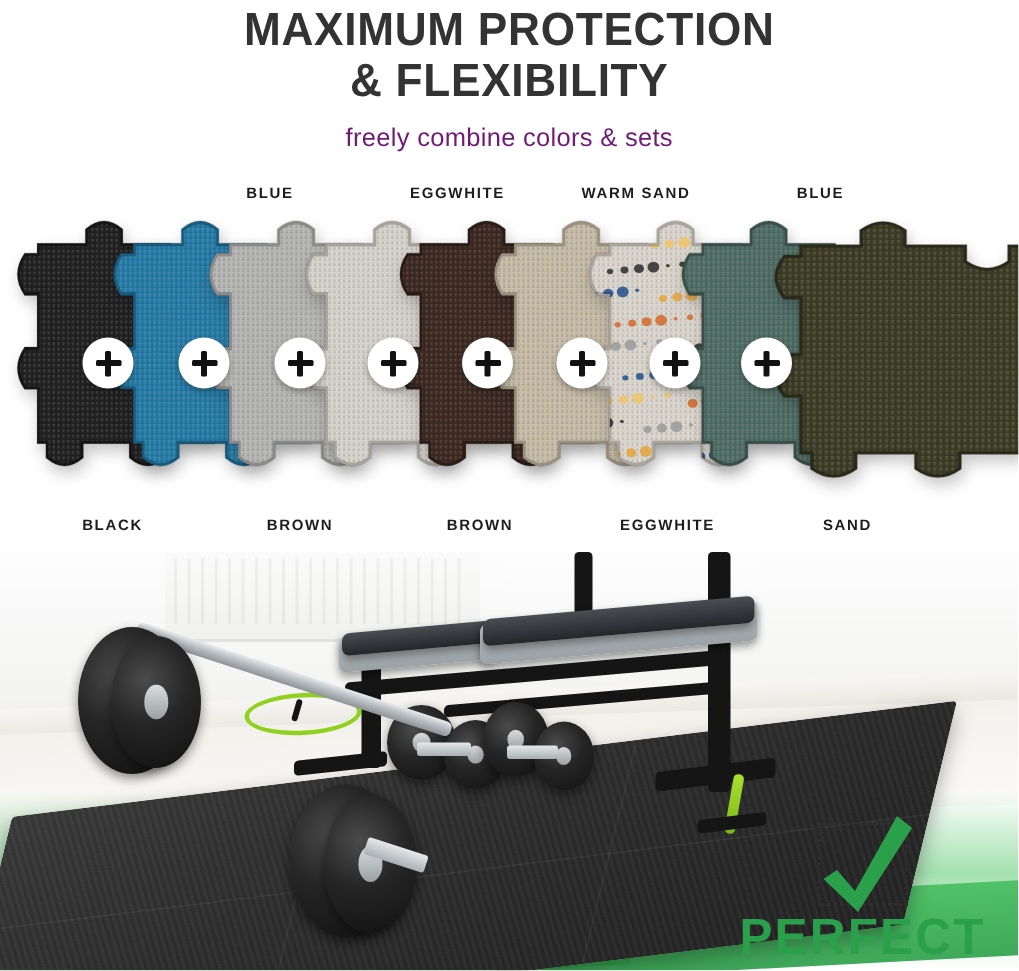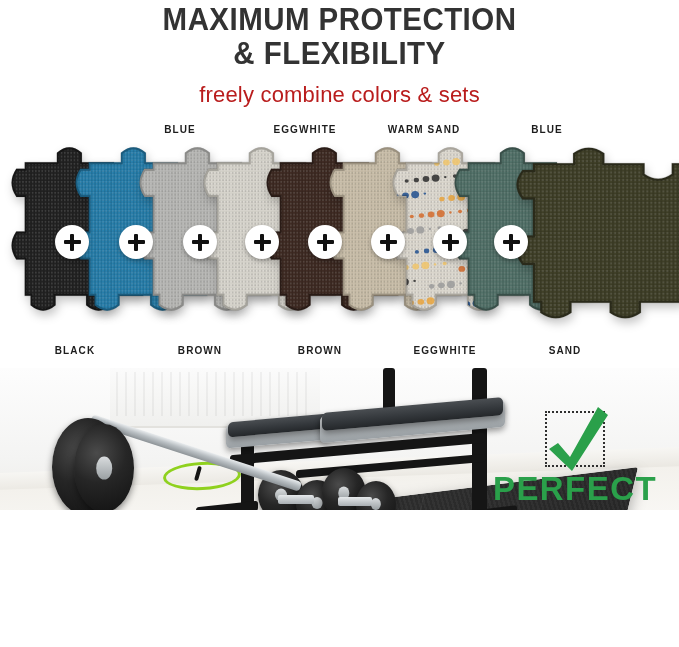--- a/index.html
+++ b/index.html
@@ -3,40 +3,40 @@
 <meta charset="utf-8">
 <style>
   html,body{margin:0;padding:0;}
   body{
     width:679px;height:647px;
     background:#ffffff;
     font-family:"Liberation Sans", sans-serif;
     overflow:hidden;
     position:relative;
   }
-  #page{position:relative;width:679px;height:510px;overflow:hidden;background:#fff;}
+  #page{position:relative;width:679px;height:647px;overflow:hidden;background:#fff;}
 
   
   .headline{
     position:absolute;left:0;right:0;
     text-align:center;
     color:#333333;
     font-weight:bold;
     letter-spacing:0.5px;
     line-height:1.0;
     font-size:31px;
     transform:scaleX(0.95);
   }
   #headline1{top:4px;}
   #headline2{top:38px;}
   #subhead{
     position:absolute;left:0;right:0;top:82px;
     text-align:center;
-    color:#b91c1c;
-    font-size:22px;
+    color:#701a75;
+    font-size:17px;
     font-weight:normal;
     letter-spacing:0.2px;
   }
 
   
   .tile-label{
     position:absolute;
     font-size:10px;
     font-weight:bold;
     color:#1d1d1d;

